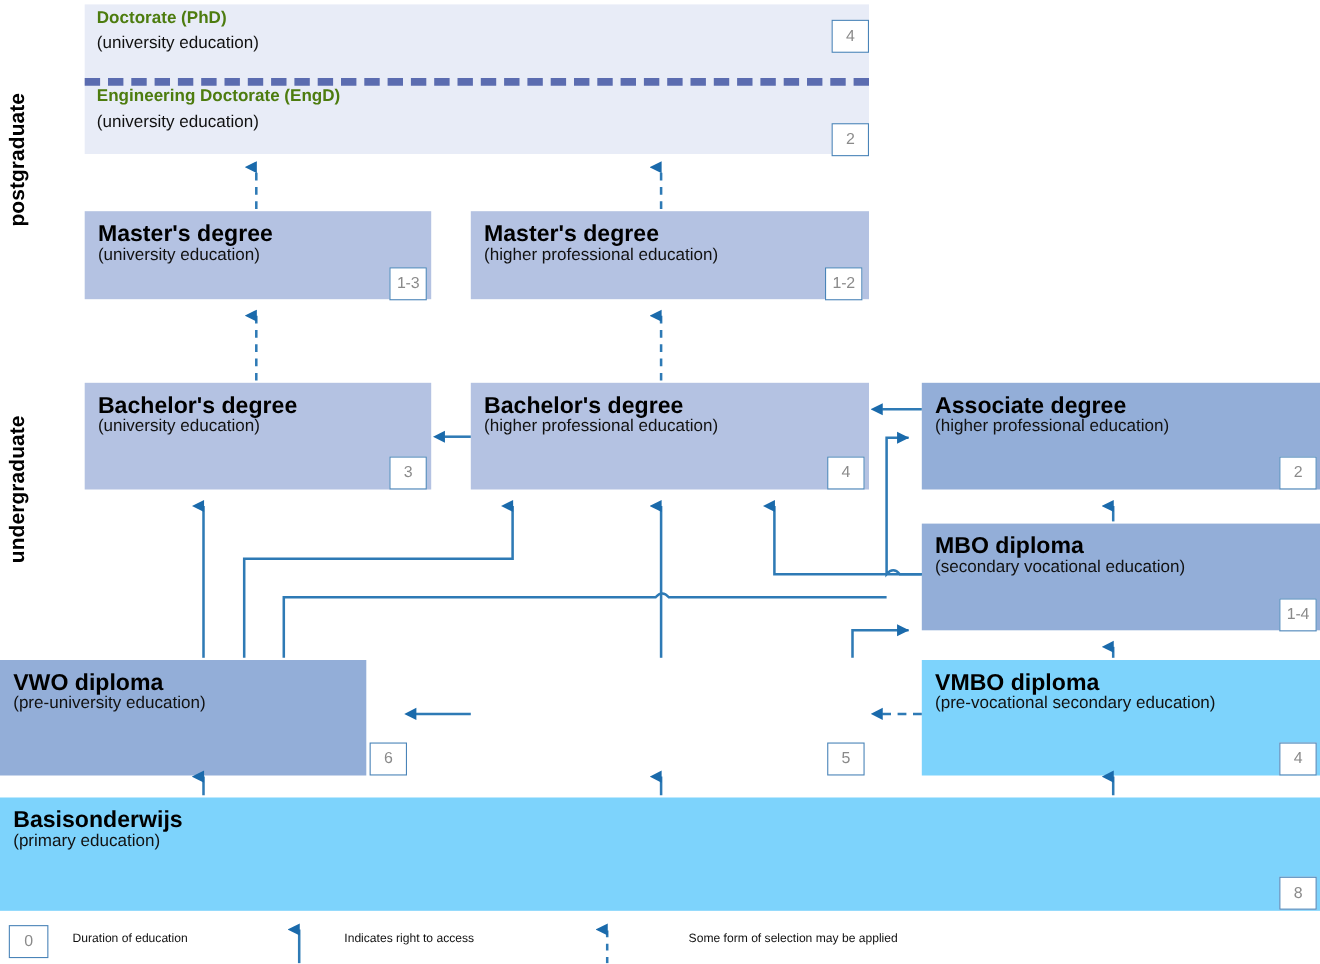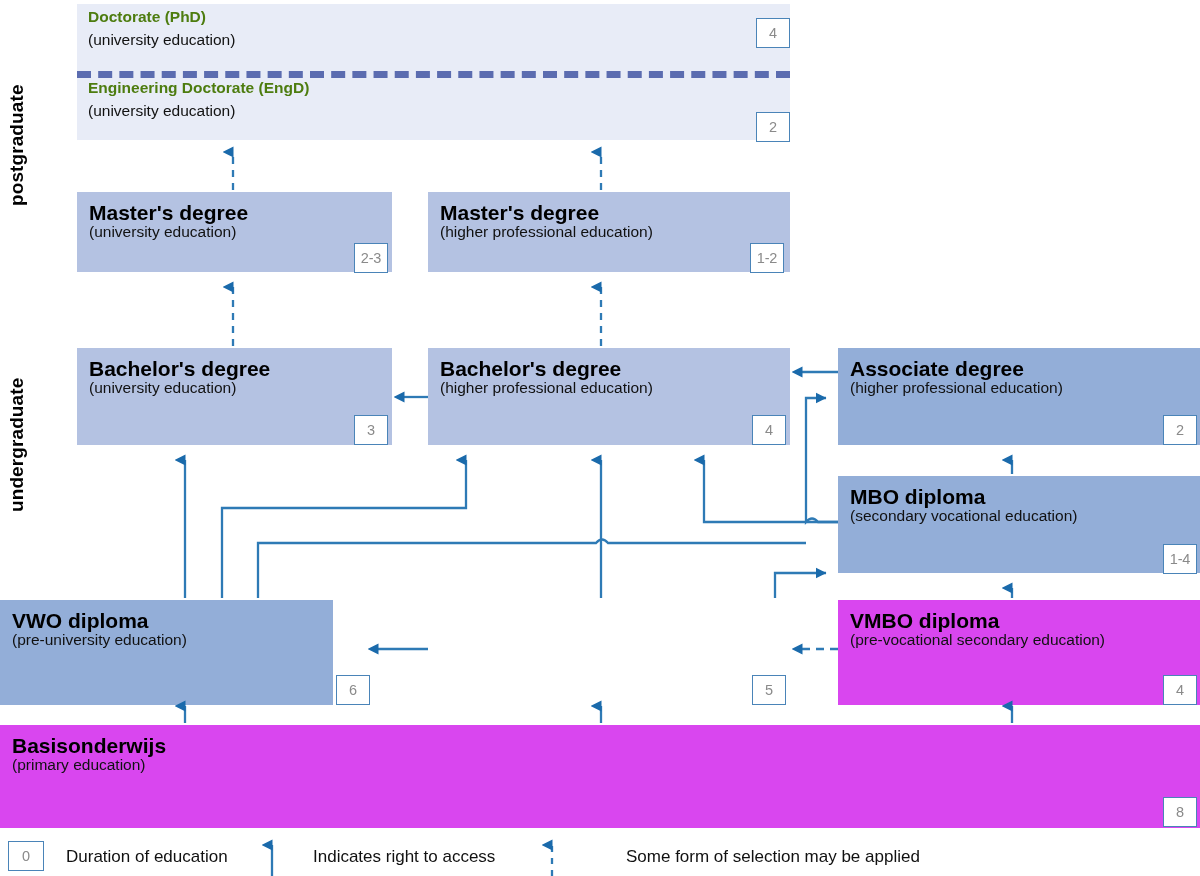--- a/index.html
+++ b/index.html
@@ -24,21 +24,21 @@
   .blk .ttl{
     position:absolute;left:12px;top:9px;
     font-weight:bold;font-size:21px;color:#000;white-space:nowrap;
   }
   .blk .sub{
     position:absolute;left:12px;top:31px;
     font-weight:normal;font-size:15.5px;color:#111;white-space:nowrap;
   }
   .c-mid{background:#b4c2e2;}
   .c-med{background:#93aed8;}
-  .c-dark{background:#d946ef;}
+  .c-dark{background:#7dd3fc;}
 
   
   .band{position:absolute;background:#e8ecf7;}
   .band-txt{position:absolute;}
   .band-txt .ttl{position:static;font-weight:bold;font-size:15.5px;color:#4d7c0f;white-space:nowrap;display:block;}
   .band-txt .sub{position:static;font-weight:normal;font-size:15.5px;color:#111;white-space:nowrap;display:block;margin-top:5px;}
 
   .dashdiv{
     position:absolute;height:0;
     border-top:7px dashed #5b6cb0;
@@ -50,21 +50,21 @@
     width:34px;height:30px;
     background:#ffffff;
     border:1.6px solid #4a84b8;
     color:#8a8a8a;
     font-size:14.5px;
     display:flex;align-items:center;justify-content:center;
     letter-spacing:-.2px;
   }
 
   
-  .lg-txt{position:absolute;font-size:17px;color:#111;white-space:nowrap;}
+  .lg-txt{position:absolute;font-size:11px;color:#111;white-space:nowrap;}
 
   svg.ov{position:absolute;left:0;top:0;width:1200px;height:876px;overflow:visible;pointer-events:none;}
 </style>
 </head>
 <body>
 
 <div id="stage">
 
   <div class="rail" style="left:6px;top:20px;height:250px;width:28px;">postgraduate</div>
   <div class="rail" style="left:6px;top:330px;height:230px;width:28px;">undergraduate</div>
@@ -82,21 +82,21 @@
   <div class="band-txt" style="left:88px;top:79px;">
     <span class="ttl">Engineering Doctorate (EngD)</span>
     <span class="sub">(university education)</span>
   </div>
   <div class="dur" style="left:756px;top:112px;">2</div>
 
   <div class="blk c-mid" style="left:77px;top:192px;width:315px;height:80px;">
     <span class="ttl">Master's degree</span>
     <span class="sub">(university education)</span>
   </div>
-  <div class="dur" style="left:354px;top:243px;">2-3</div>
+  <div class="dur" style="left:354px;top:243px;">1-3</div>
 
   <div class="blk c-mid" style="left:428px;top:192px;width:362px;height:80px;">
     <span class="ttl">Master's degree</span>
     <span class="sub">(higher professional education)</span>
   </div>
   <div class="dur" style="left:750px;top:243px;">1-2</div>
 
   <div class="blk c-mid" style="left:77px;top:348px;width:315px;height:97px;">
     <span class="ttl">Bachelor's degree</span>
     <span class="sub">(university education)</span>

